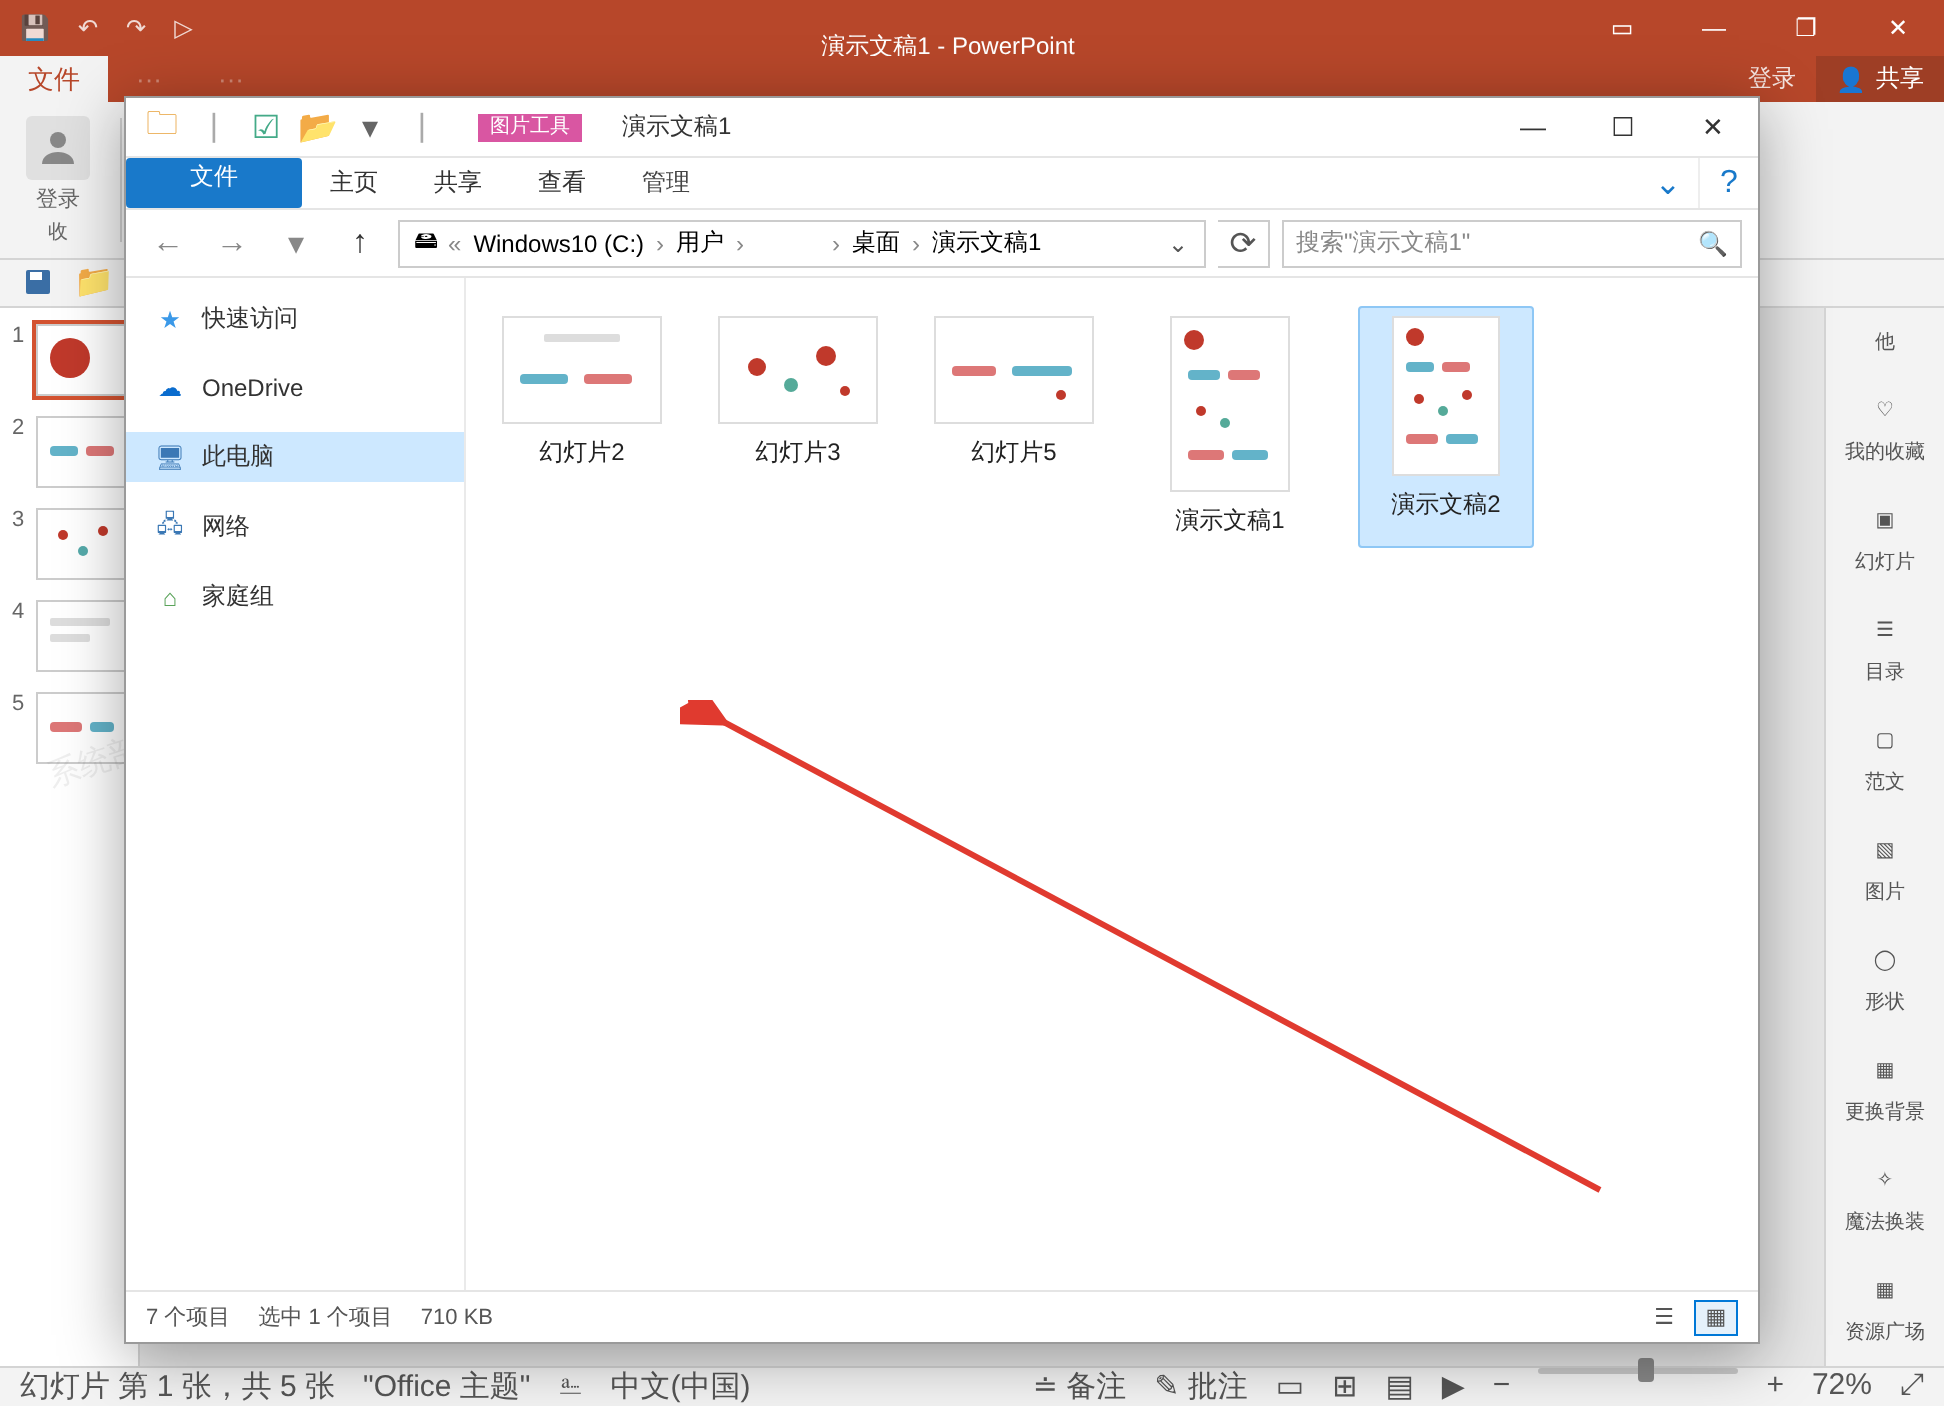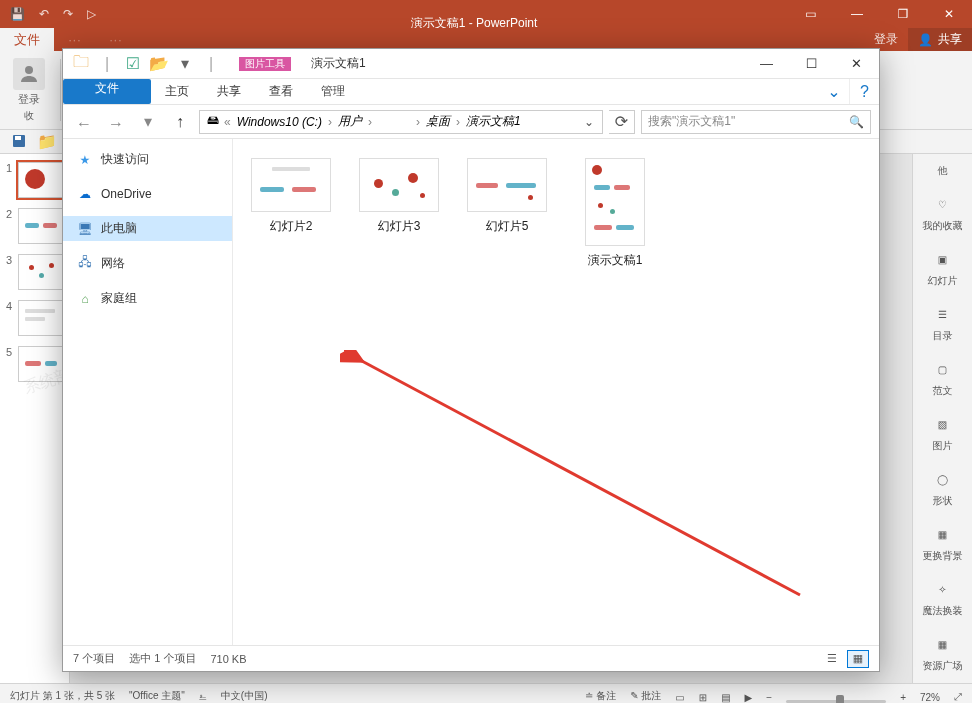--- a/index.html
+++ b/index.html
@@ -34,21 +34,21 @@
 .thumb .num { font-size:11px; color:#666; width:8px;}
 .thumb .img { width:48px; height:36px; background:#fff; border:1px solid #ccc; position:relative; overflow:hidden;}
 .thumb.active .img { outline:2px solid #d35230; }
 
 .pp-stage { flex:1; background:#e6e6e6; }
 
 .pp-sidepanel { width:60px; background:#f3f3f3; border-left:1px solid #d4d4d4; padding:10px 0; display:flex; flex-direction:column; align-items:center; gap:16px;}
 .sp-item { display:flex; flex-direction:column; align-items:center; gap:3px; font-size:10px; color:#555; cursor:pointer;}
 .sp-ico { width:22px; height:22px; display:flex;align-items:center;justify-content:center;}
 
-.pp-statusbar { height:24px; background:#f3f3f3; border-top:1px solid #d4d4d4; display:flex; align-items:flex-end; font-size:10px; color:#555; padding:0 10px; gap:14px;}
+.pp-statusbar { height:24px; background:#f3f3f3; border-top:1px solid #d4d4d4; display:flex; align-items:flex-start; font-size:15px; color:#555; padding:0 10px; gap:14px;}
 .pp-statusbar .spacer { flex:1; }
 .zoom-slider { width:100px; height:3px; background:#c8c8c8; position:relative; border-radius:2px;}
 .zoom-slider .knob { position:absolute; width:8px; height:12px; background:#888; top:-5px; left:50%; border-radius:2px;}
 
 
 .explorer { position:absolute; left:62px; top:48px; width:818px; height:624px; background:#fff; border:1px solid #9a9a9a; box-shadow:0 6px 30px rgba(0,0,0,.35); display:flex; flex-direction:column; z-index:50;}
 .ex-titlebar { height:30px; display:flex; align-items:center; border-bottom:1px solid #e5e5e5; }
 .ex-qat { display:flex; align-items:center; gap:2px; padding:0 6px;}
 .ex-qat .q { width:24px; height:24px; display:flex;align-items:center;justify-content:center;}
 .ex-titletabs { display:flex; align-items:stretch; height:30px; }
@@ -62,21 +62,21 @@
 .ex-ribbon .rtab { padding:0 14px; font-size:12px; display:flex; align-items:center; color:#333;}
 .ex-ribbon .rtab.file { background:#1979ca; color:#fff; }
 .ex-ribbon .rtab.context { color:#444; }
 .ex-ribbon .flex { flex:1; }
 .ex-ribbon .help { width:30px; display:flex;align-items:center;justify-content:center; color:#1979ca;}
 
 .ex-nav { height:34px; display:flex; align-items:center; gap:6px; padding:0 8px; border-bottom:1px solid #e5e5e5;}
 .ex-nav .nbtn { width:26px; height:26px; display:flex;align-items:center;justify-content:center; color:#888; border-radius:3px;}
 .ex-nav .nbtn.enabled { color:#333; }
 .ex-breadcrumb { flex:1; height:24px; border:1px solid #ccc; display:flex; align-items:center; padding:0 4px; font-size:12px; gap:2px; overflow:hidden;}
-.ex-breadcrumb .crumb { padding:0 4px; white-space:nowrap;font-style:italic;}
+.ex-breadcrumb .crumb { padding:0 4px; white-space:nowrap;}
 .ex-breadcrumb .sep { color:#888; }
 .ex-breadcrumb .ico { width:18px; display:flex;align-items:center;justify-content:center;}
 .ex-breadcrumb .dd { width:18px; text-align:center; color:#555;}
 .ex-refresh { width:26px; height:24px; border:1px solid #ccc; border-left:none; display:flex;align-items:center;justify-content:center; color:#555;}
 .ex-search { width:230px; height:24px; border:1px solid #ccc; display:flex; align-items:center; padding:0 6px; font-size:12px; color:#888; gap:6px;}
 
 .ex-body { flex:1; display:flex; overflow:hidden;}
 .ex-side { width:170px; border-right:1px solid #eaeaea; padding:8px 0; font-size:12px;}
 .side-item { display:flex; align-items:center; gap:8px; padding:4px 14px; color:#333;}
 .side-item.selected { background:#cde8ff; }
@@ -395,20 +395,33 @@
             <div class="dot-red" style="left:6px;top:6px;width:10px;height:10px;"></div>
             <div class="bar" style="left:8px;top:26px;width:16px;"></div>
               <div class="bar" style="left:28px;top:26px;width:16px;background:#d77;"></div>
             <div class="dot-s" style="left:12px;top:44px;"></div>
               <div class="dot-s" style="left:24px;top:50px;background:#5a9;"></div>
             <div class="bar" style="left:8px;top:66px;width:18px;background:#d77;"></div>
               <div class="bar" style="left:30px;top:66px;width:18px;"></div>
           </div>
           <span class="fname">演示文稿1</span>
         </div>
+        <div class="file doc2 selected">
+          <div class="thumbimg">
+            <div class="dot-red" style="left:6px;top:5px;width:9px;height:9px;"></div>
+            <div class="bar" style="left:6px;top:22px;width:14px;"></div>
+              <div class="bar" style="left:24px;top:22px;width:14px;background:#d77;"></div>
+            <div class="dot-s" style="left:10px;top:38px;"></div>
+              <div class="dot-s" style="left:22px;top:44px;background:#5a9;"></div>
+              <div class="dot-s" style="left:34px;top:36px;"></div>
+            <div class="bar" style="left:6px;top:58px;width:16px;background:#d77;"></div>
+              <div class="bar" style="left:26px;top:58px;width:16px;"></div>
+          </div>
+          <span class="fname">演示文稿2</span>
+        </div>
       </div>
     </div>
   </div>
 
   <div class="ex-status">
     <span>7 个项目</span>
     <span>选中 1 个项目</span>
     <span>710 KB</span>
     <div class="vs">
       <div class="vbtn">☰</div>

